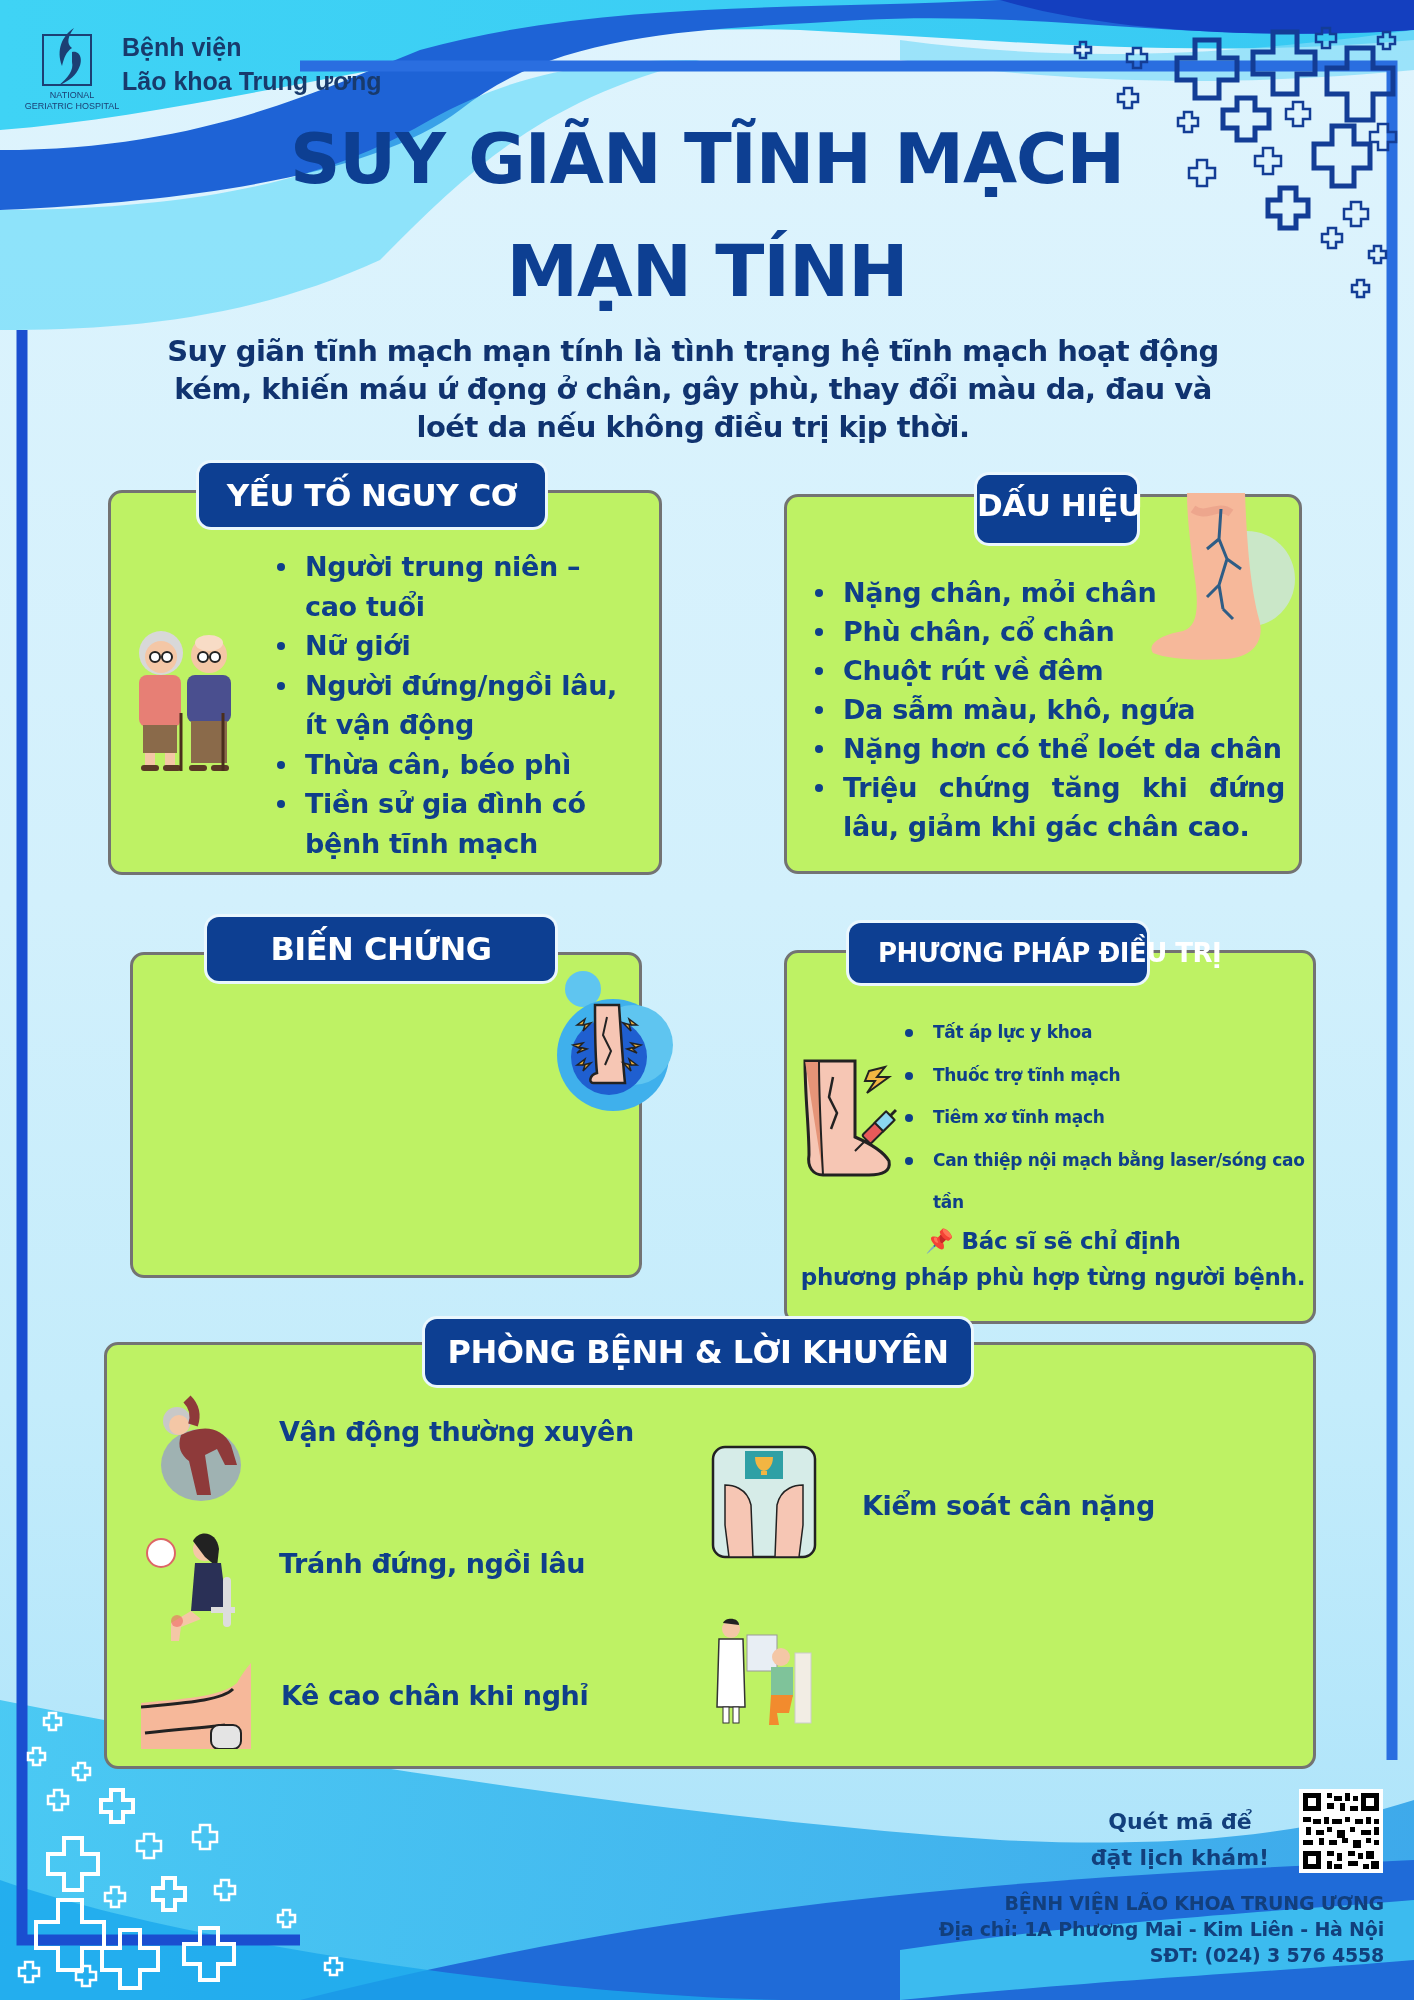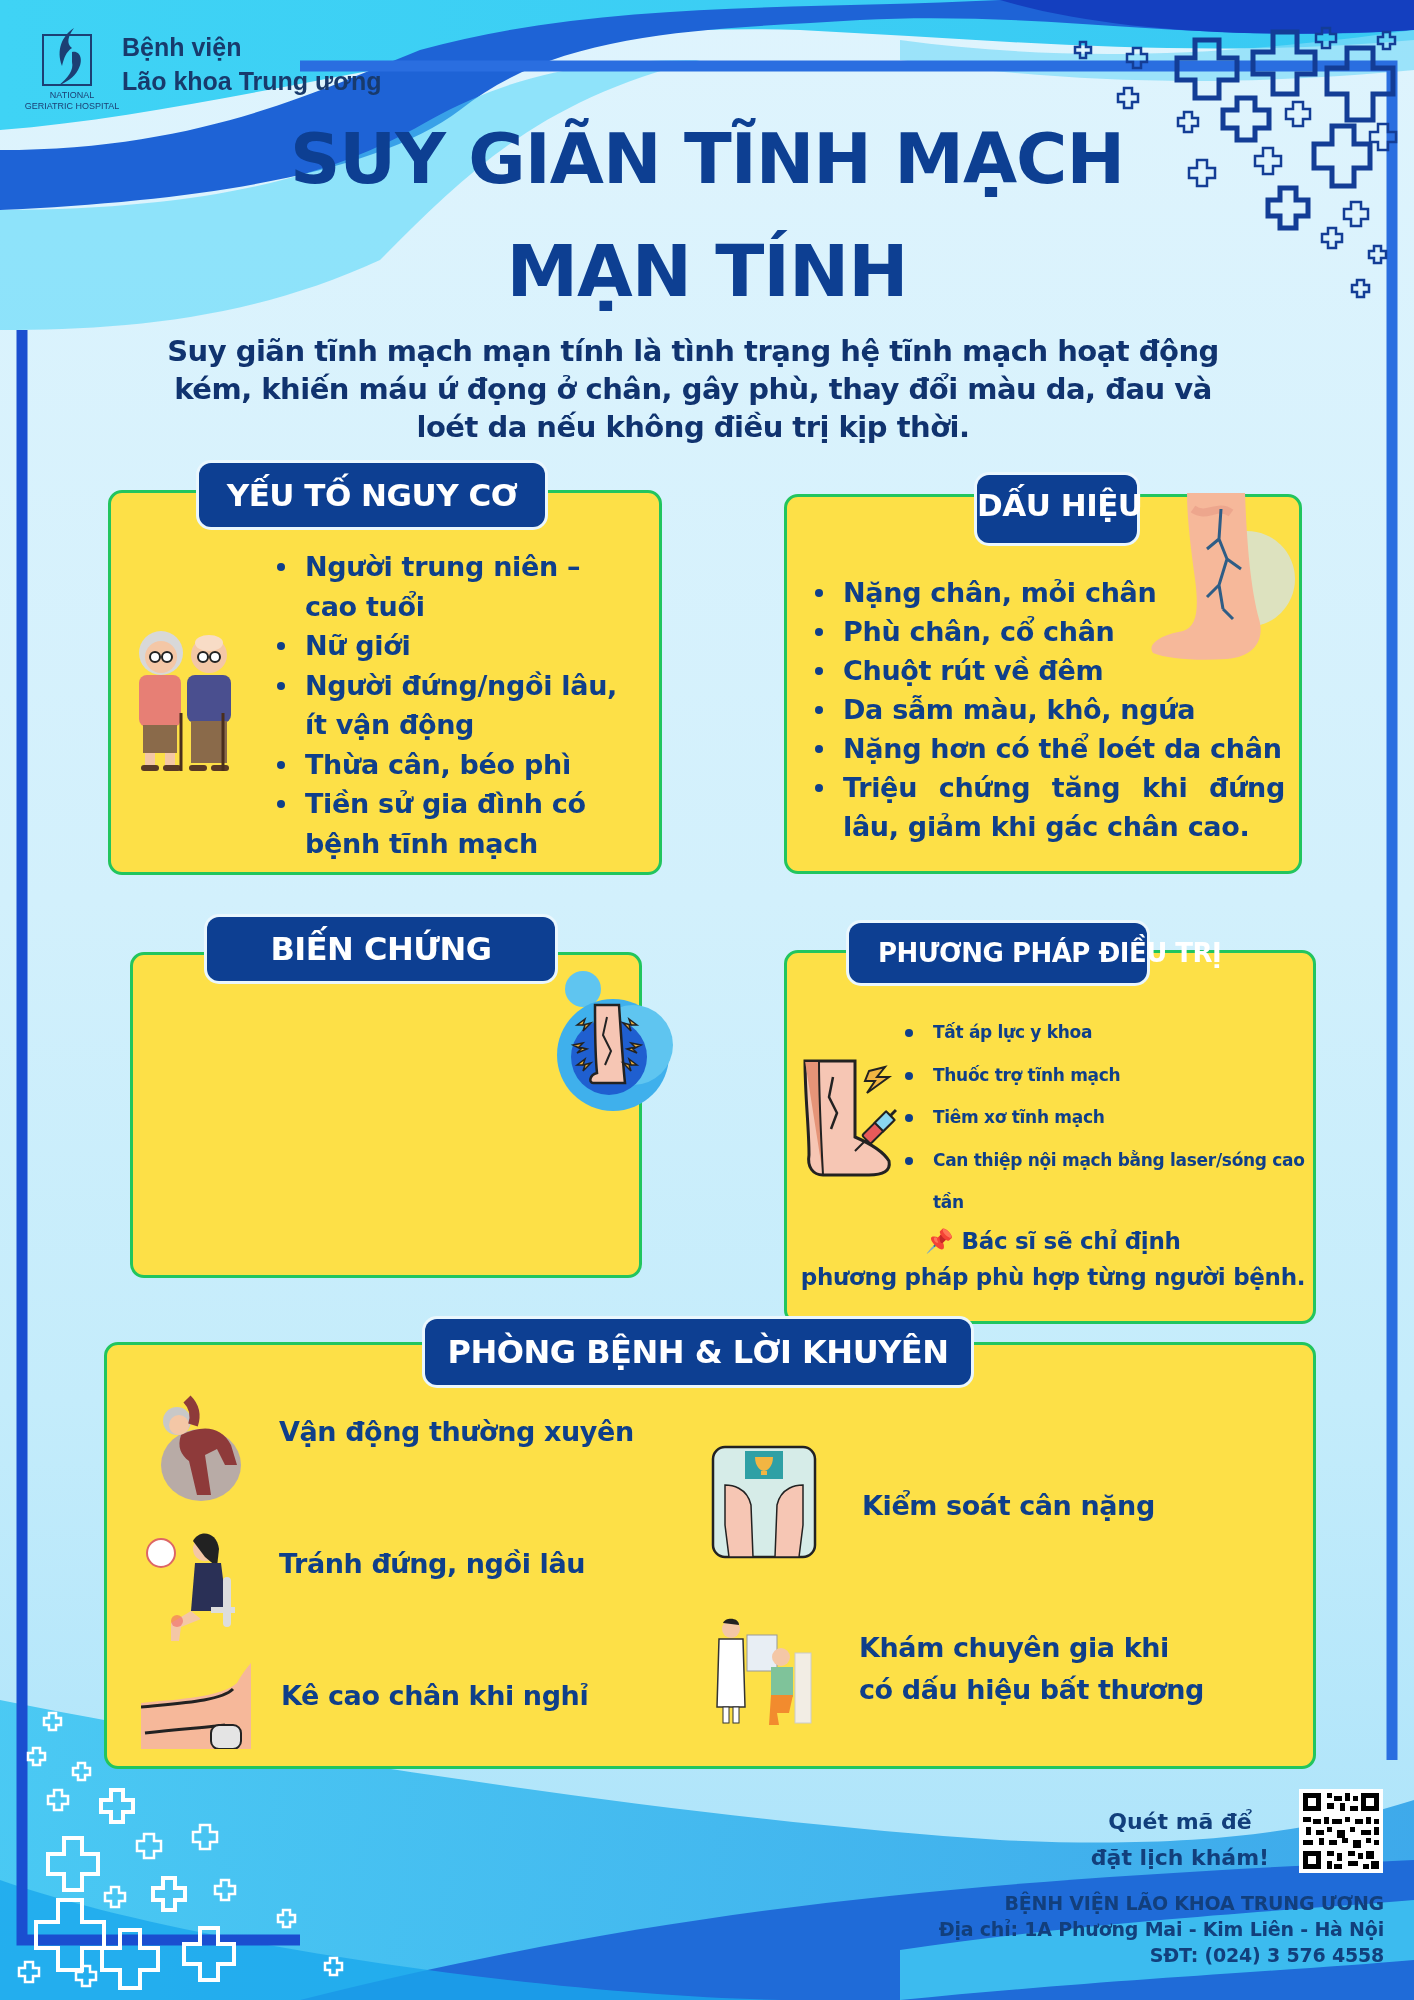--- a/index.html
+++ b/index.html
@@ -19,21 +19,21 @@
   .logo-cap { position: absolute; left: 0; top: 66px; width: 100px; font-size: 9px; line-height: 11px; text-align: center; color: #1c3f74; font-family: "Liberation Sans", sans-serif; }
   .hospital-name { position: absolute; left: 122px; top: 30px; font-family: Liberation Sans, sans-serif; font-size: 25px; line-height: 34px; color: #183a6c; font-weight: bold; }
 
   .title { position: absolute; left: 0; width: 1414px; text-align: center; font-family: "DejaVu Sans", sans-serif; font-weight: bold; color: #0d3f92; letter-spacing: -1px; }
   .title.l1 { top: 116px; font-size: 70px; line-height: 86px; }
   .title.l2 { top: 228px; font-size: 72px; line-height: 86px; }
 
   .intro { position: absolute; left: 156px; top: 332px; width: 1074px; text-align: center; font-size: 29px; line-height: 38px; font-weight: bold; color: #10336f; letter-spacing: -0.5px; }
 
   
-  .card { position: absolute; background: #fde047; border: 3px solid #22c55e; border-radius: 14px; }
+  .card { position: absolute; background: #bef264; border: 3px solid #737373; border-radius: 14px; }
   .card-title {
     position: absolute; background: #0d3f92; color: #fff; border-radius: 12px;
     font-weight: bold; text-align: center; white-space: nowrap; letter-spacing: -0.5px;
     box-shadow: 0 0 0 3px #eaf7fd;
   }
   ul.items { list-style: none; position: absolute; }
   ul.items li { position: relative; padding-left: 34px; font-weight: bold; color: #0f3f8a; letter-spacing: -0.3px; }
   ul.items li::before { content: ""; position: absolute; left: 6px; width: 8px; height: 8px; border-radius: 50%; background: #0f3f8a; }
   .just { text-align: justify; text-align-last: left; }
 
@@ -319,24 +319,20 @@
       <path d="M12 6 C14 0 28 0 28 8 Z" fill="#222"></path>
     <path d="M8 22 H32 L34 90 H6 Z" fill="#fff" stroke="#333" stroke-width="1.5"></path>
     <rect x="12" y="90" width="6" height="16" fill="#fff" stroke="#333"></rect>
       <rect x="22" y="90" width="6" height="16" fill="#fff" stroke="#333"></rect>
     <rect x="36" y="18" width="30" height="36" fill="#e8eef4" stroke="#999"></rect>
     <circle cx="70" cy="40" r="9" fill="#f4c7a6"></circle>
     <path d="M60 50 H82 L82 80 H60 Z" fill="#7fc39a"></path>
     <path d="M60 78 H82 L78 96 L66 96 L68 108 L58 108 Z" fill="#f28b2e"></path>
     <rect x="84" y="36" width="16" height="70" fill="#f2ede4" stroke="#ccc"></rect>
   </svg>
-  <div class="tip" style="left:752px;top:282px;">
-    <div>Khám chuyên gia khi</div>
-    <div>có dấu hiệu bất thương</div>
-  </div>
 </section>
 
 <div class="qr-cta">
   <div>Quét mã để</div>
   <div>đặt lịch khám!</div>
 </div>
 <div class="qr">
   <svg viewBox="0 0 29 29" width="76" height="76" shape-rendering="crispEdges">
     <rect width="29" height="29" fill="#fff"></rect>
     <g fill="#000">

